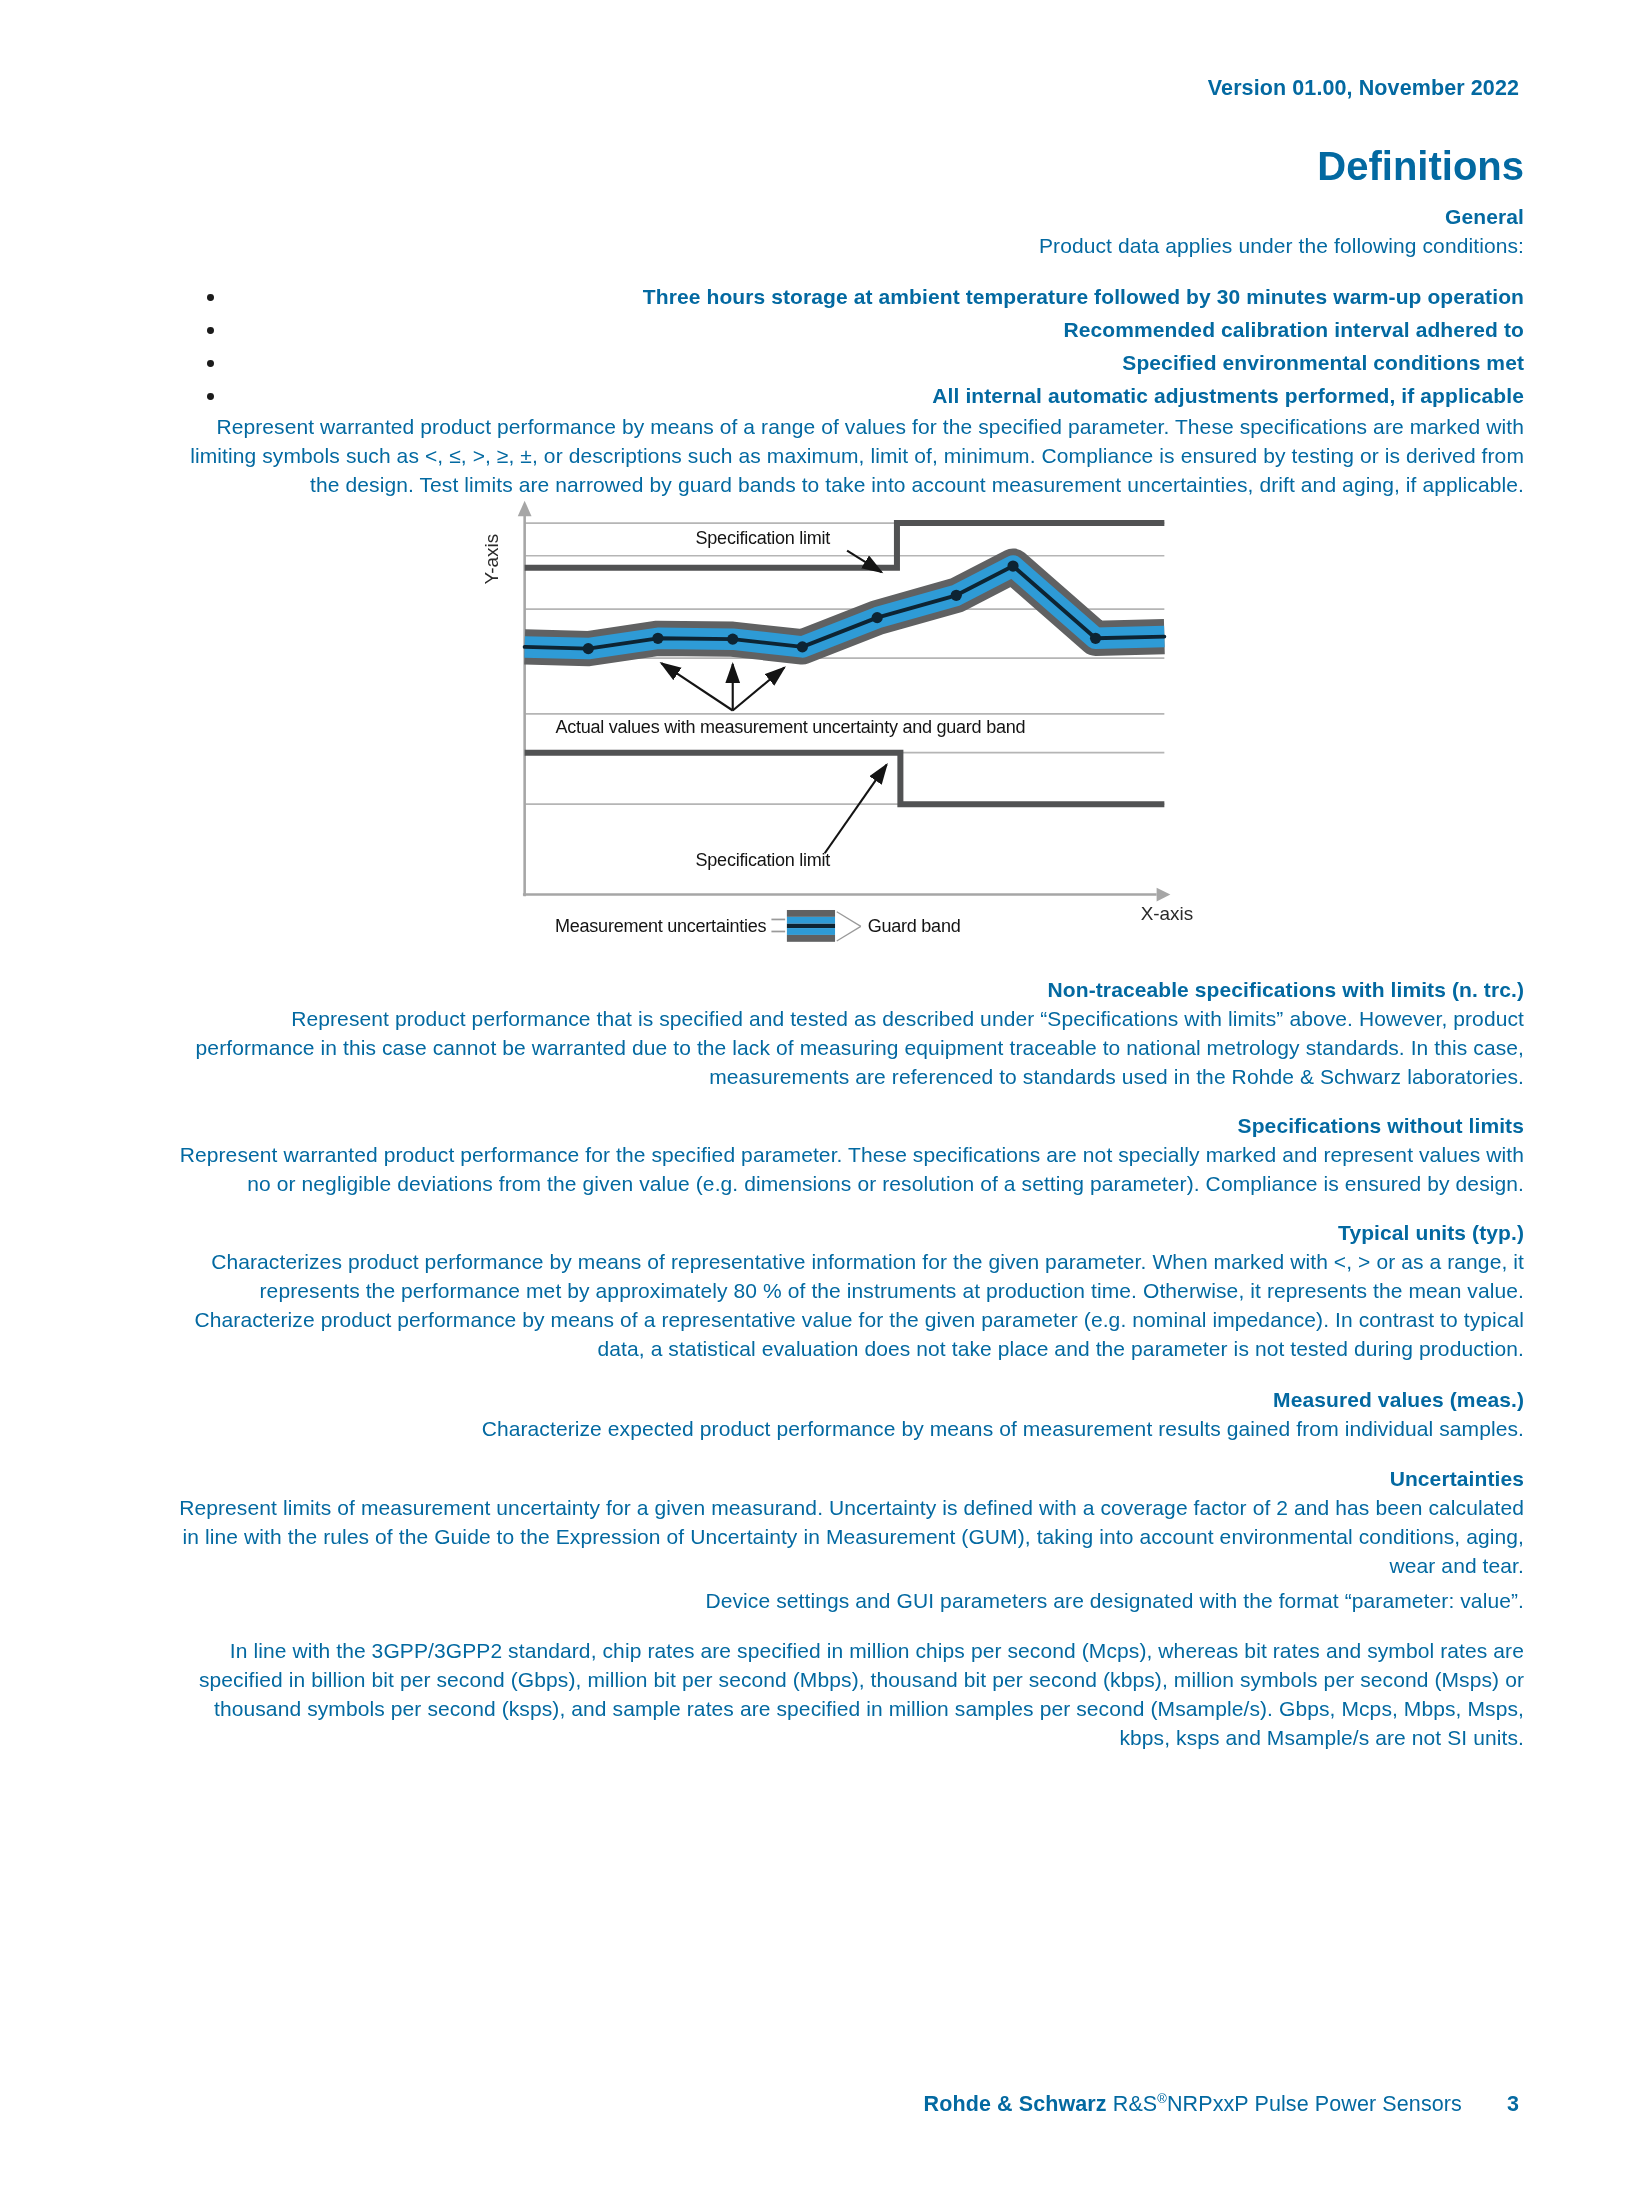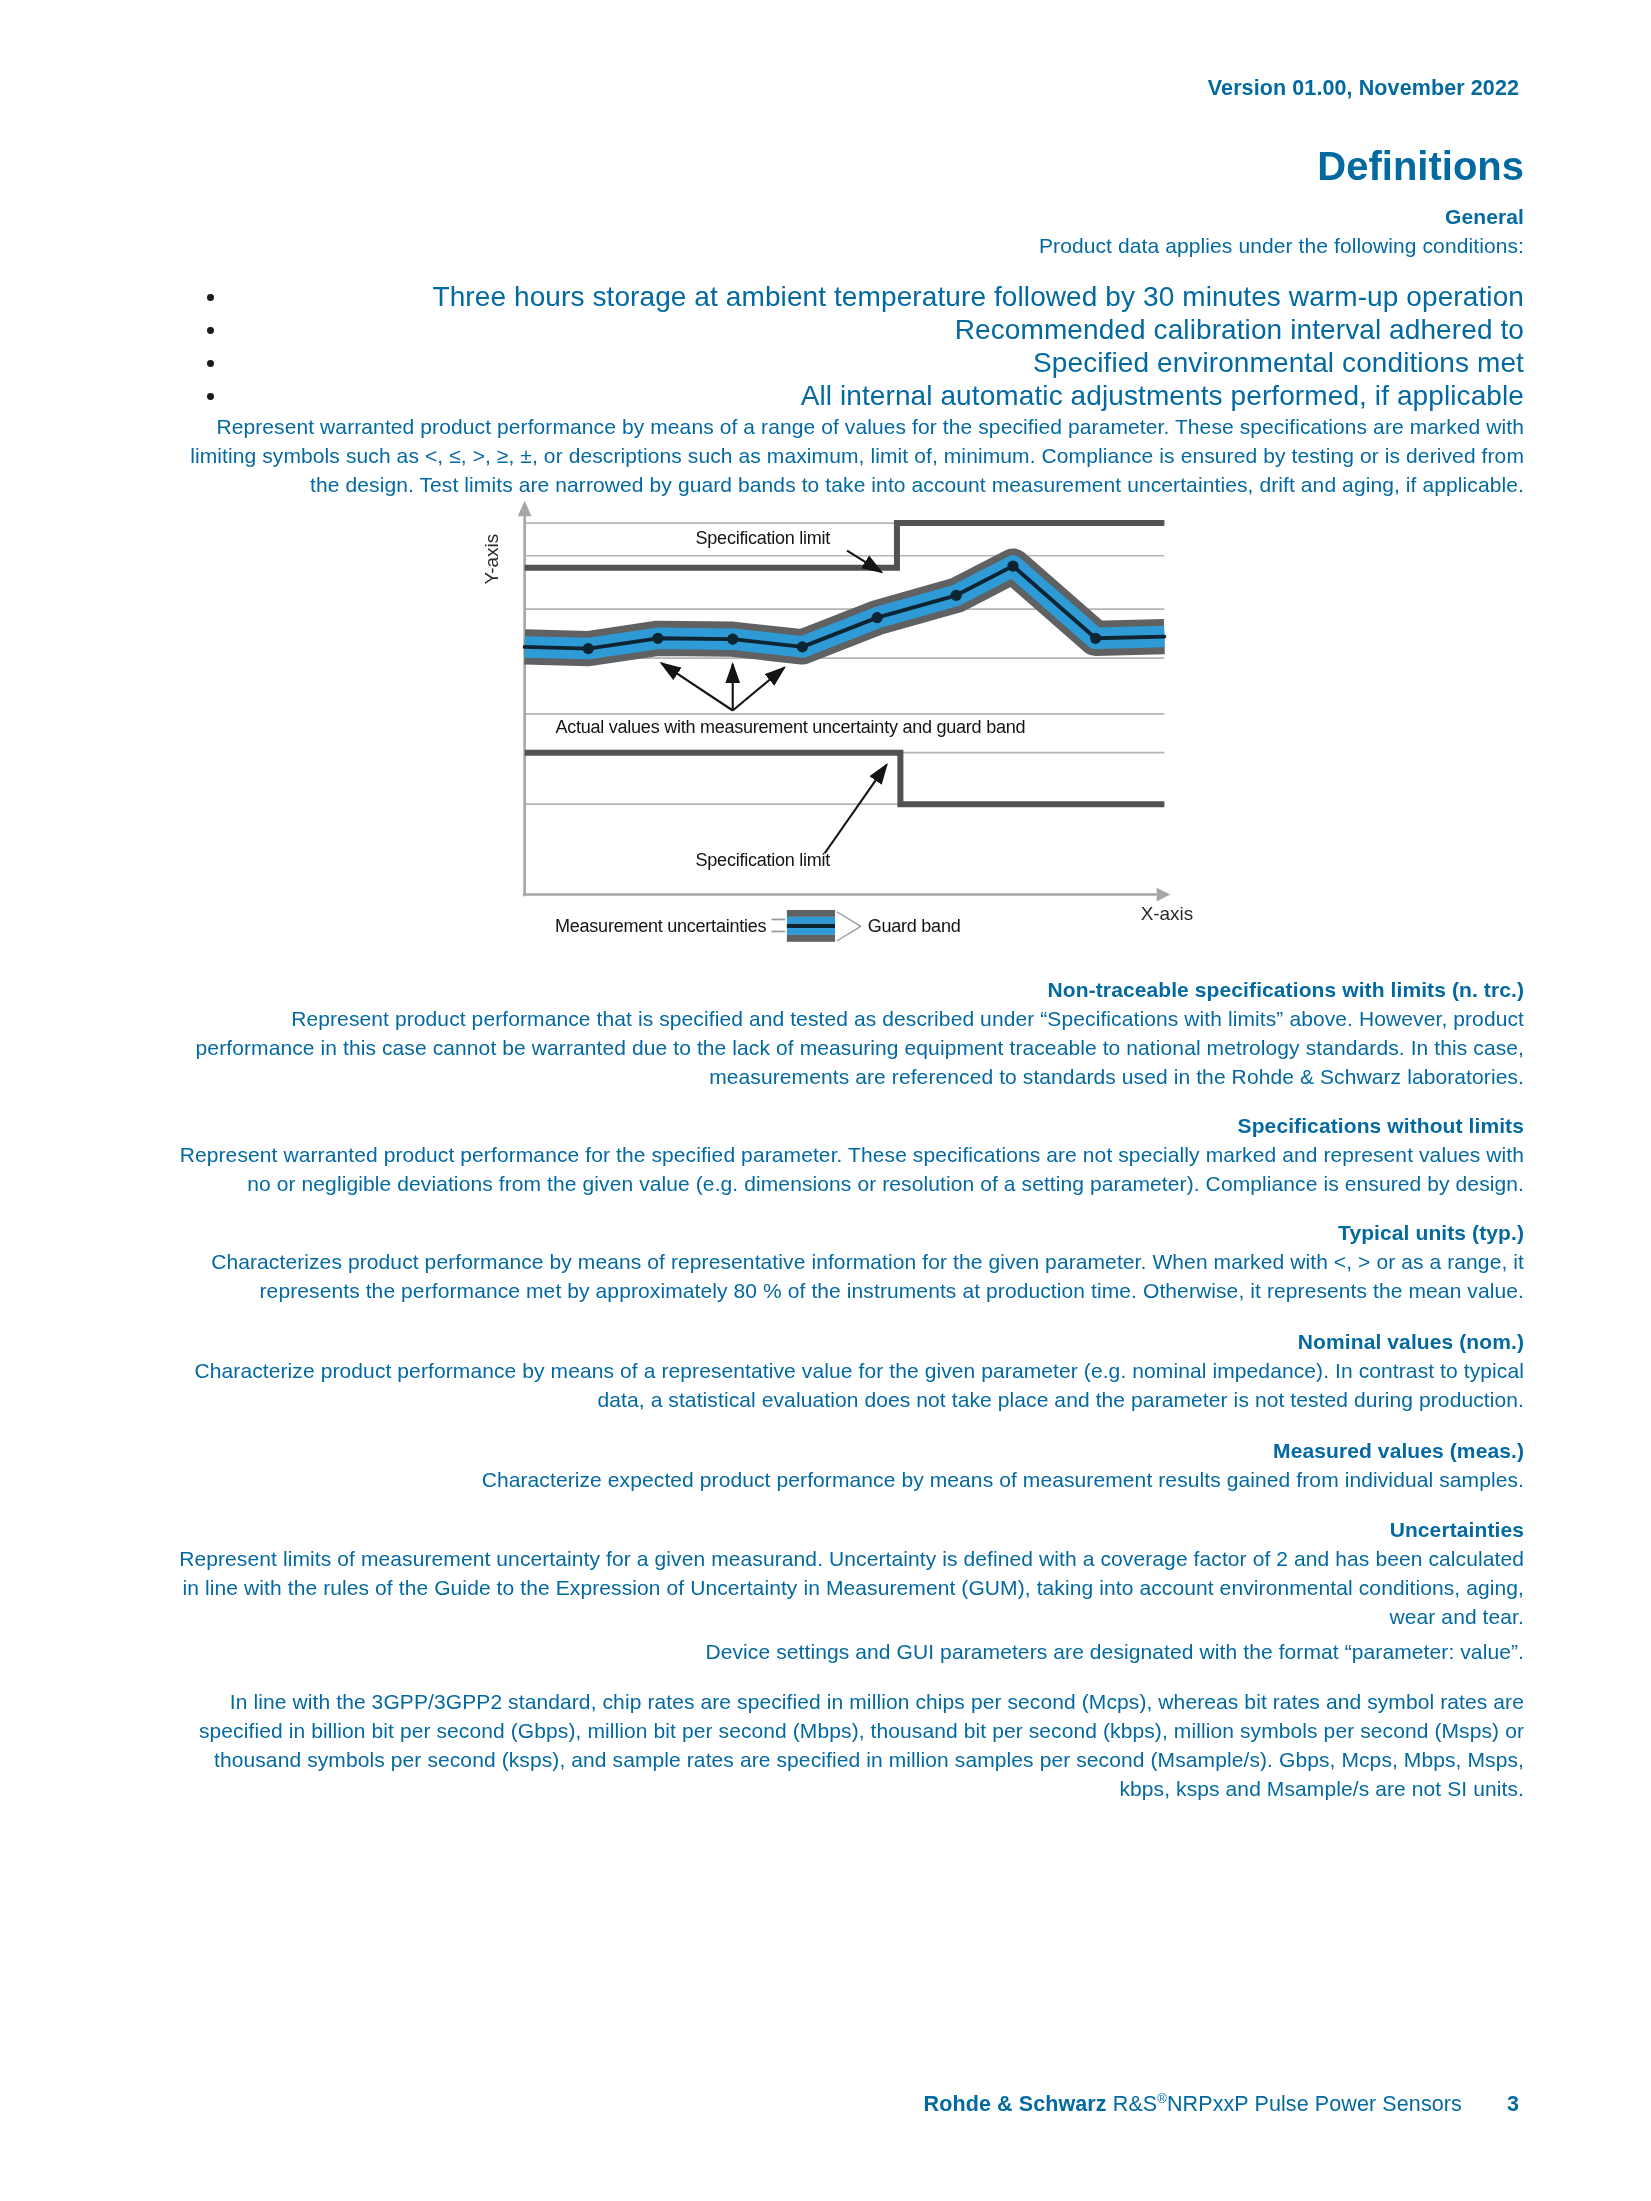--- a/index.html
+++ b/index.html
@@ -34,21 +34,21 @@
     margin:0;padding:0;
     font-size:21px;line-height:29px;
     letter-spacing:0.1px;
   }
   ul.bullets{
     margin:20px 0 0 0;padding:0;list-style:none;
   }
   ul.bullets li{
     position:relative;
     padding-left:74px;
-    font-size:28px;line-height:33px;letter-spacing:0.1px;
+    font-size:21px;line-height:33px;letter-spacing:0.1px;font-weight:bold;
   }
   ul.bullets li::before{
     content:"";
     position:absolute;left:38px;top:13.8px;
     width:6.9px;height:6.9px;border-radius:50%;
     background:#1b1b1b;
   }
   figure.diagram{
     margin:0 0 0 310px;padding:0;
     width:731px;height:465px;
@@ -178,21 +178,20 @@
       <h3 class="h" style="margin-top:20px">Specifications without limits</h3>
       <p class="b">Represent warranted product performance for the specified parameter. These specifications are not specially marked and represent values with no or negligible deviations from the given value (e.g. dimensions or resolution of a setting parameter). Compliance is ensured by design.</p>
     </section>
 
     <section>
       <h3 class="h" style="margin-top:20px">Typical units (typ.)</h3>
       <p class="b">Characterizes product performance by means of representative information for the given parameter. When marked with &lt;, &gt; or as a range, it represents the performance met by approximately 80 % of the instruments at production time. Otherwise, it represents the mean value.</p>
     </section>
 
     <section>
-      <h3 class="h" style="margin-top:22.4px">Nominal values (nom.)</h3>
       <p class="b">Characterize product performance by means of a representative value for the given parameter (e.g. nominal impedance). In contrast to typical data, a statistical evaluation does not take place and the parameter is not tested during production.</p>
     </section>
 
     <section>
       <h3 class="h" style="margin-top:22px">Measured values (meas.)</h3>
       <p class="b">Characterize expected product performance by means of measurement results gained from individual samples.</p>
     </section>
 
     <section>
       <h3 class="h" style="margin-top:21.5px">Uncertainties</h3>

